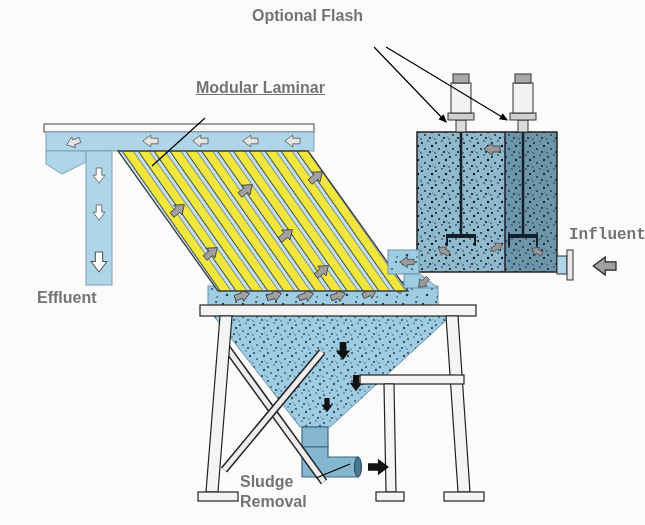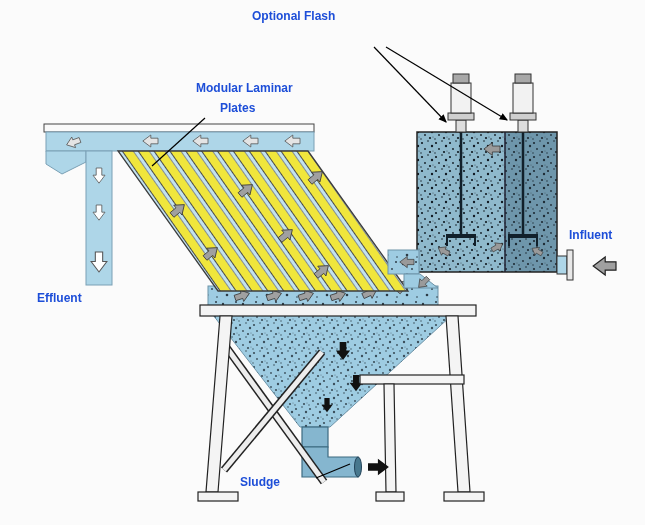--- a/index.html
+++ b/index.html
@@ -3,22 +3,22 @@
 <meta charset="utf-8">
 <style>
   html,body{margin:0;padding:0;background:#ffffff;}
   #stage{
     position:relative;width:645px;height:525px;
     background:#fbfbfb;overflow:hidden;
     font-family:"Liberation Sans", sans-serif;
   }
   #art{position:absolute;left:0;top:0;}
   .label{
-    position:absolute;font-weight:bold;font-size:12px;line-height:20px;
-    color:#1d4ed8;white-space:nowrap;
+    position:absolute;font-weight:bold;font-size:16px;line-height:20px;
+    color:#737373;white-space:nowrap;
   }
   .label .indent{margin-left:24px;}
   .label .center{}
 </style>
 </head>
 <body>
 
 <div id="stage">
 
 <svg id="art" width="645" height="525" viewBox="0 0 645 525" xmlns="http://www.w3.org/2000/svg">
@@ -183,26 +183,26 @@
     <line x1="386" y1="47" x2="507" y2="120" marker-end="url(#ah)"></line>
     <line x1="205" y1="118" x2="152" y2="166"></line>
     <line x1="316" y1="478" x2="350" y2="464"></line>
   </g>
 </svg>
 
 <div class="label" style="left:252px;top:6px;">
   <div>Optional Flash</div>
 </div>
 
-<div class="label" style="left:196px;top:78px;">
+<div class="label" style="left:196px;top:78px;text-decoration:underline;">
   <div>Modular Laminar</div>
-  <div class="indent">Plates</div>
-</div>
-
-<div class="label" style="left:569px;top:225px;">Influent</div>
+</div>
+
+<div class="label" style="left:569px;top:225px;font-family:Liberation Mono, monospace;">Influent</div>
 
 <div class="label" style="left:37px;top:288px;">Effluent</div>
 
 <div class="label" style="left:240px;top:472px;width:84px;">
   <div class="center">Sludge</div>
+  <div class="center">Removal</div>
 </div>
 
 </div>
 
 </body></html>

